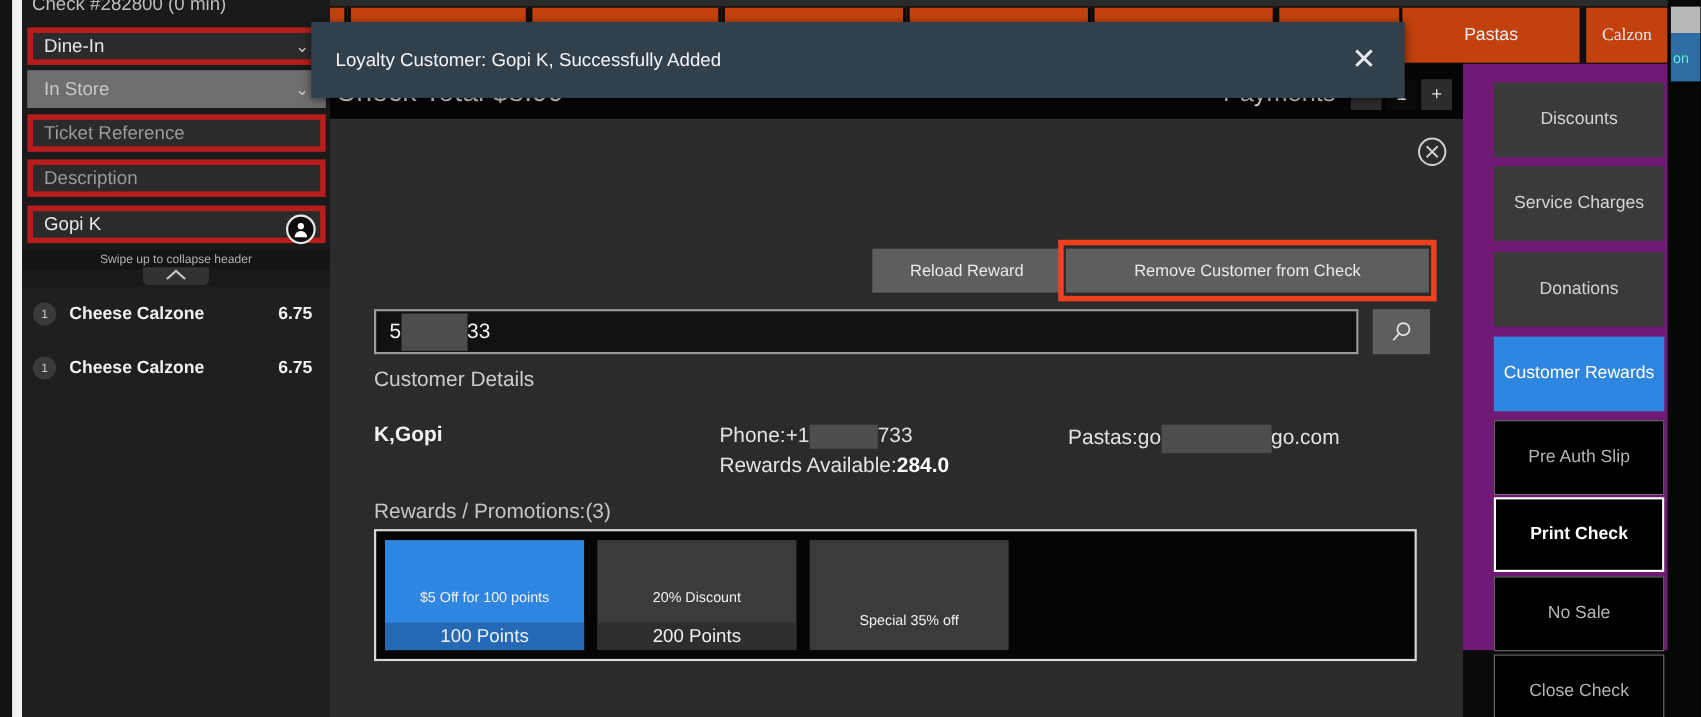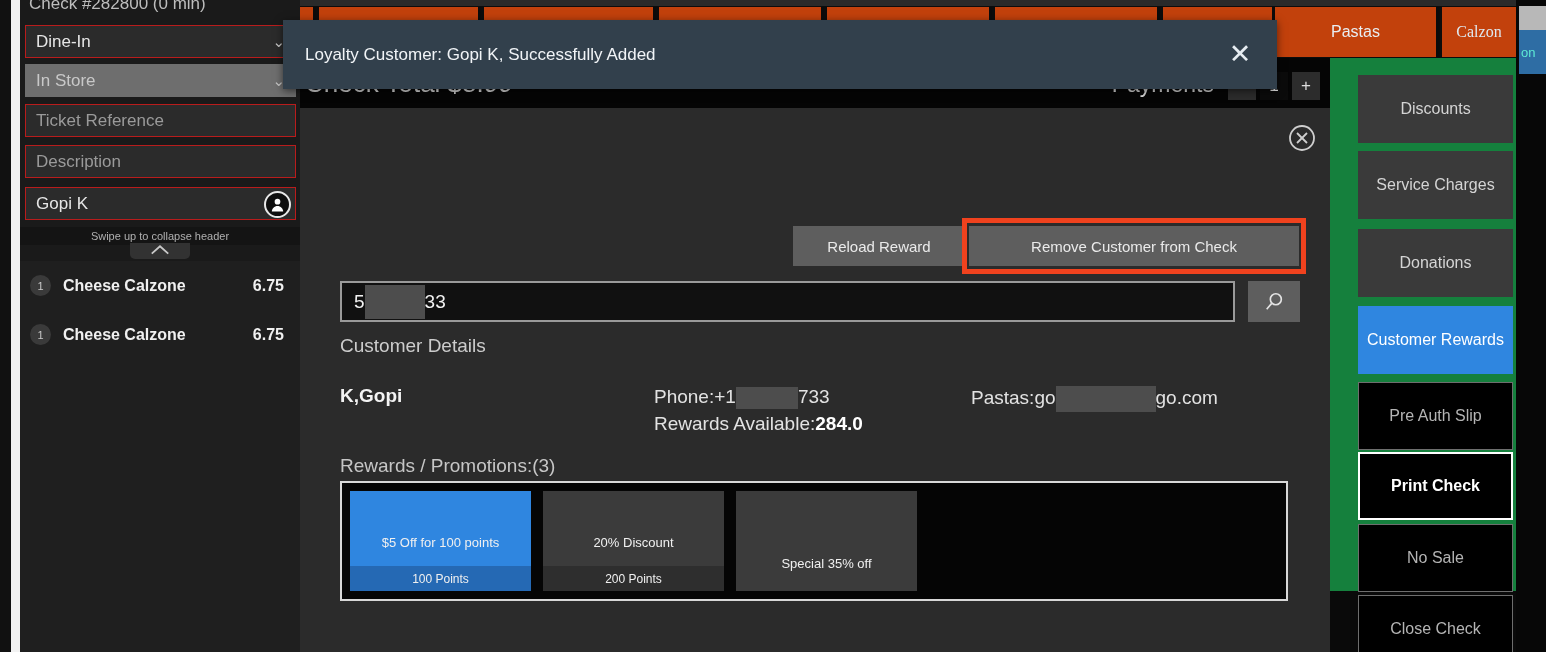--- a/index.html
+++ b/index.html
@@ -32,21 +32,21 @@
   .offscreen-scroll { position:absolute; left:1519px; top:6px; width:27px; height:24px; background:#b8b8b8; }
 
   
   .orderpane { position:absolute; left:20px; top:0; width:280px; height:652px; background:#1a1a1a; overflow:hidden; }
   .check-header {
     position:absolute; left:0; top:-6px; width:280px; height:20px;
     color:#bdbdbd; font-size:17px; padding-left:9px; overflow:hidden; white-space:nowrap;
   }
   .op-field {
     position:absolute; left:5px; width:271px; height:33px;
-    background:#2b2b2b; border:1px solid #b91c1c;
+    background:#2b2b2b; border:5px solid #b91c1c;
     display:flex; align-items:center; padding:12px 10px;
     color:#e6e6e6; font-size:17px;
   }
   .op-field.muted { color:#8a8a8a; background:#7a7a7a22; border-color:#4a4a4a; }
   .op-field .chev { margin-left:auto; font-size:15px; color:#c9c9c9; }
   .op-field .ph { color:#9a9a9a; }
   #f-dinein { top:25px; }
   #f-instore { top:64px; background:#6e6e6e; border-color:#6e6e6e; }
   #f-instore .ph { color:#c8c8c8; }
   #f-instore .chev { color:#c8c8c8; }
@@ -141,27 +141,27 @@
   .rp-card {
     width:181px; height:100%; background:#3b3b3b; color:#f0f0f0;
     display:flex; flex-direction:column; font-size:13px; position:relative;
   }
   .rp-card.sel { background:#2f86e0; }
   .rp-card .rp-label {
     flex:1; display:flex; align-items:center; justify-content:center; text-align:center; padding:16px 8px;margin-top:28px;
   }
   .rp-card .rp-points {
     height:30px; display:flex; align-items:center; justify-content:center;
-    background:#2e2e2e; font-size:12px;
+    background:#2e2e2e; font-size:17px;
   }
   .rp-card.sel .rp-points { background:#2569b4; }
   .rp-card.nofoot .rp-label { padding-bottom:0; }
 
   
-  .rail { position:absolute; left:1330px; top:58px; width:186px; height:533px; background:#15803d; }
+  .rail { position:absolute; left:1330px; top:58px; width:186px; height:533px; background:#701a75; }
   .rail-btn {
     position:absolute; left:28px; width:155px; height:68px;
     display:flex; align-items:center; justify-content:center;
     font-size:16px; text-align:center;
   }
   .rail-btn.solid { background:#3a3a3a; color:#d4d4d4; }
   .rail-btn.blue { background:#2f86e0; color:#ffffff; }
   .rail-btn.outline { background:#000; color:#b4b4b4; border:1px solid #6e6e6e; }
   .rail-btn.outline.strong { border:2px solid #ffffff; color:#ffffff; font-weight:bold; }
 

